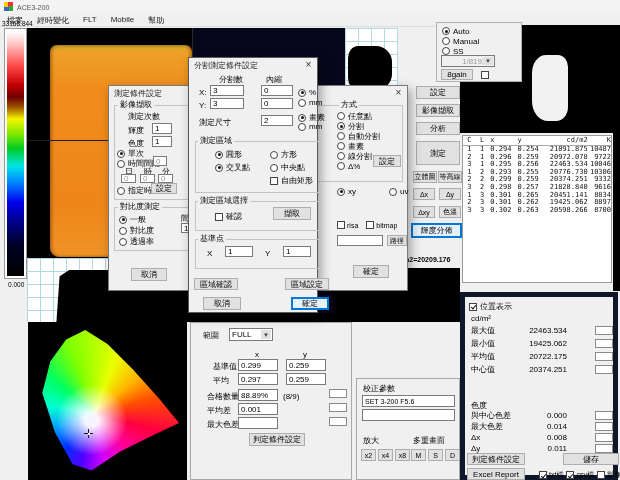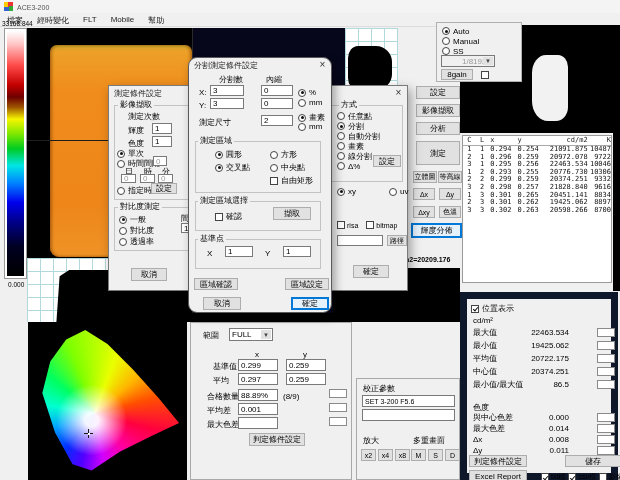--- a/index.html
+++ b/index.html
@@ -222,21 +222,21 @@
           <span class="c0">3</span>
           <span class="c1">3</span>
           <span class="c2">0.302</span>
           <span class="c3">0.263</span>
           <span class="c4">20598.266</span>
           <span class="c5">8700</span>
         </div>
       </div>
   </div>
 
-  <div class="abs" style="left:460px;top:292px;width:158px;height:188px;background:#f0f0f0;border:7px solid #0f172a;box-sizing:border-box;z-index:3;">
+  <div class="abs" style="left:460px;top:292px;width:158px;height:188px;background:#f0f0f0;border:5px solid #0f172a;box-sizing:border-box;z-index:3;">
     <div class="ritem" style="left:4px;top:4px;">
       <span class="check on"></span>
       <span>位置表示</span>
     </div>
     <div class="lbl" style="left:6px;top:17px;">cd/m²</div>
     <div id="lum-rows" style="position:absolute;left:6px;top:27px;width:148px;">
         <div class="srow">
           <span class="slabel">最大值</span>
           <span class="svalue">22463.534</span>
           <span class="sbox"></span>
@@ -247,25 +247,20 @@
           <span class="sbox"></span>
         </div>
         <div class="srow">
           <span class="slabel">平均值</span>
           <span class="svalue">20722.175</span>
           <span class="sbox"></span>
         </div>
         <div class="srow">
           <span class="slabel">中心值</span>
           <span class="svalue">20374.251</span>
-          <span class="sbox"></span>
-        </div>
-        <div class="srow">
-          <span class="slabel">最小值/最大值</span>
-          <span class="svalue">86.5</span>
           <span class="sbox"></span>
         </div>
       </div>
     <div class="lbl" style="left:6px;top:104px;">色度</div>
     <div id="chroma-rows" style="position:absolute;left:6px;top:113px;width:148px;">
         <div class="srow ch">
           <span class="slabel">與中心色差</span>
           <span class="svalue">0.000</span>
           <span class="sbox"></span>
         </div>
@@ -457,21 +452,21 @@
         <div class="citem-flow">
           <span class="check"></span>
           <span>bitmap</span>
         </div>
       </div>
     <div class="tbox" style="left:36px;top:149px;width:46px;height:11px;"></div>
     <div class="btn sm" style="left:86px;top:149px;width:20px;height:11px;">路徑</div>
     <div class="btn" style="left:52px;top:179px;width:36px;height:13px;">確定</div>
   </div>
 
-  <div class="dialog" style="left:188px;top:57px;width:144px;height:256px;z-index:40;border-color:#5a5a5a;border-radius:9px;">
+  <div class="dialog" style="left:188px;top:57px;width:130px;height:256px;z-index:40;border-color:#5a5a5a;">
     <div class="dtitle">分割測定條件設定</div>
     <div class="dclose" style="right:2px;top:1px;">×</div>
     <div class="lbl" style="left:30px;top:17px;">分割數</div>
     <div class="lbl" style="left:77px;top:17px;">內縮</div>
     <div class="lbl" style="left:10px;top:30px;">X:</div>
     <div class="tbox" style="left:21px;top:27px;width:34px;height:11px;">3</div>
     <div class="tbox" style="left:72px;top:27px;width:32px;height:11px;">0</div>
     <div class="lbl" style="left:10px;top:43px;">Y:</div>
     <div class="tbox" style="left:21px;top:40px;width:34px;height:11px;">3</div>
     <div class="tbox" style="left:72px;top:40px;width:32px;height:11px;">0</div>

